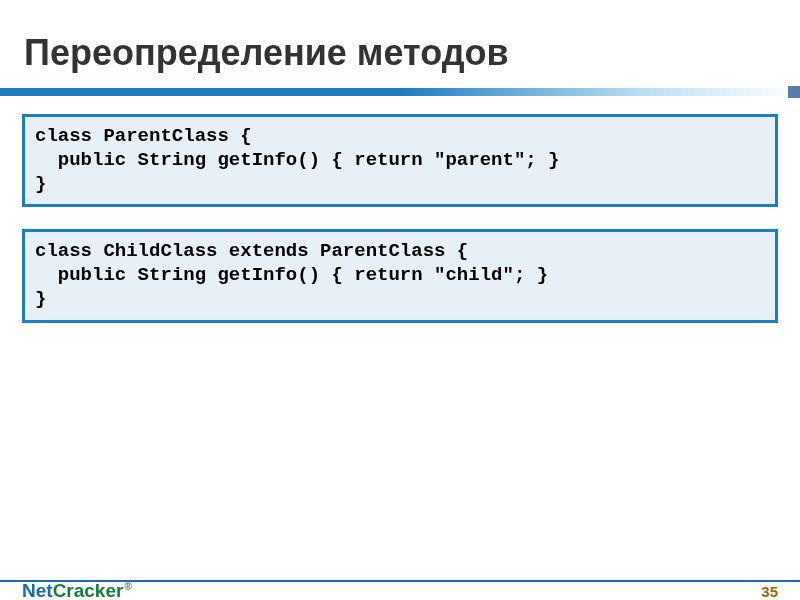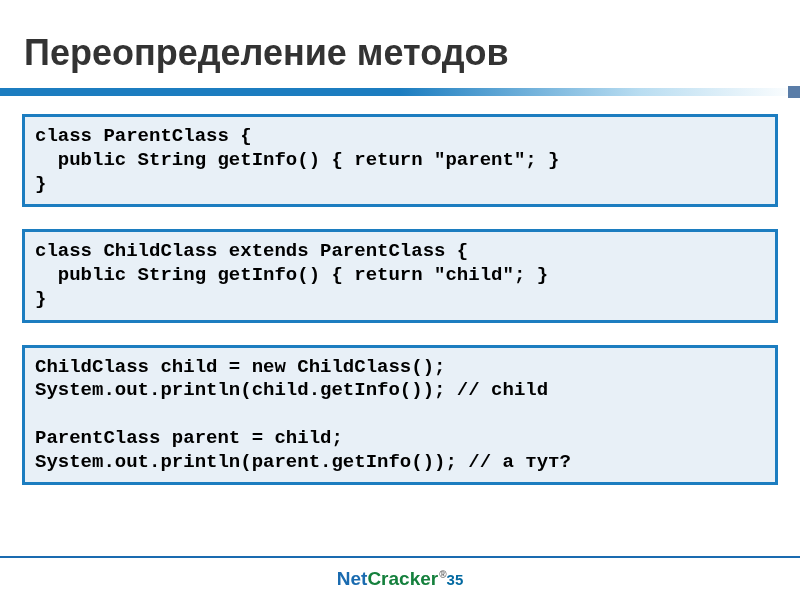--- a/index.html
+++ b/index.html
@@ -47,25 +47,25 @@
       font-weight: bold;
       color: #000000;
       white-space: pre;
       line-height: 1.25;
     }
     .footer {
       position: absolute;
       bottom: 0;
       left: 0;
       right: 0;
-      height: 44px;
+      height: 20px;
       border-top: 2px solid #1a6bb0;
       display: flex;
       align-items: center;
-      justify-content: center;
+      justify-content: space-between;
       padding: 0 22px;
     }
     .logo {
       display: flex;
       align-items: baseline;
       font-weight: bold;
     }
     .logo-net {
       color: #1a6bb0;
       font-size: 19px;
@@ -76,45 +76,40 @@
     }
     .logo-reg {
       color: #6b6b6b;
       font-size: 10px;
       margin-left: 1px;
       position: relative;
       top: -7px;
     }
     .page-num {
       font-size: 15px;
-      color: #0369a1;
+      color: #a16207;
       font-weight: bold;
     }
   </style>
 </head>
 <body>
 
 <h1 class="slide-title">Переопределение методов</h1>
 
 <div class="hr-bar">
   <div class="hr-marker"></div>
 </div>
 
 <div class="content">
   <div class="code-box">class ParentClass {
   public String getInfo() { return "parent"; }
 }</div>
   <div class="code-box">class ChildClass extends ParentClass {
   public String getInfo() { return "child"; }
 }</div>
-  <div class="code-box">ChildClass child = new ChildClass();
-System.out.println(child.getInfo()); // child
-
-ParentClass parent = child;
-System.out.println(parent.getInfo()); // а тут?</div>
 </div>
 
 <div class="footer">
   <div class="logo">
     <span class="logo-net">Net</span>
       <span class="logo-cracker">Cracker</span>
       <span class="logo-reg">®</span>
   </div>
   <div class="page-num">35</div>
 </div>

